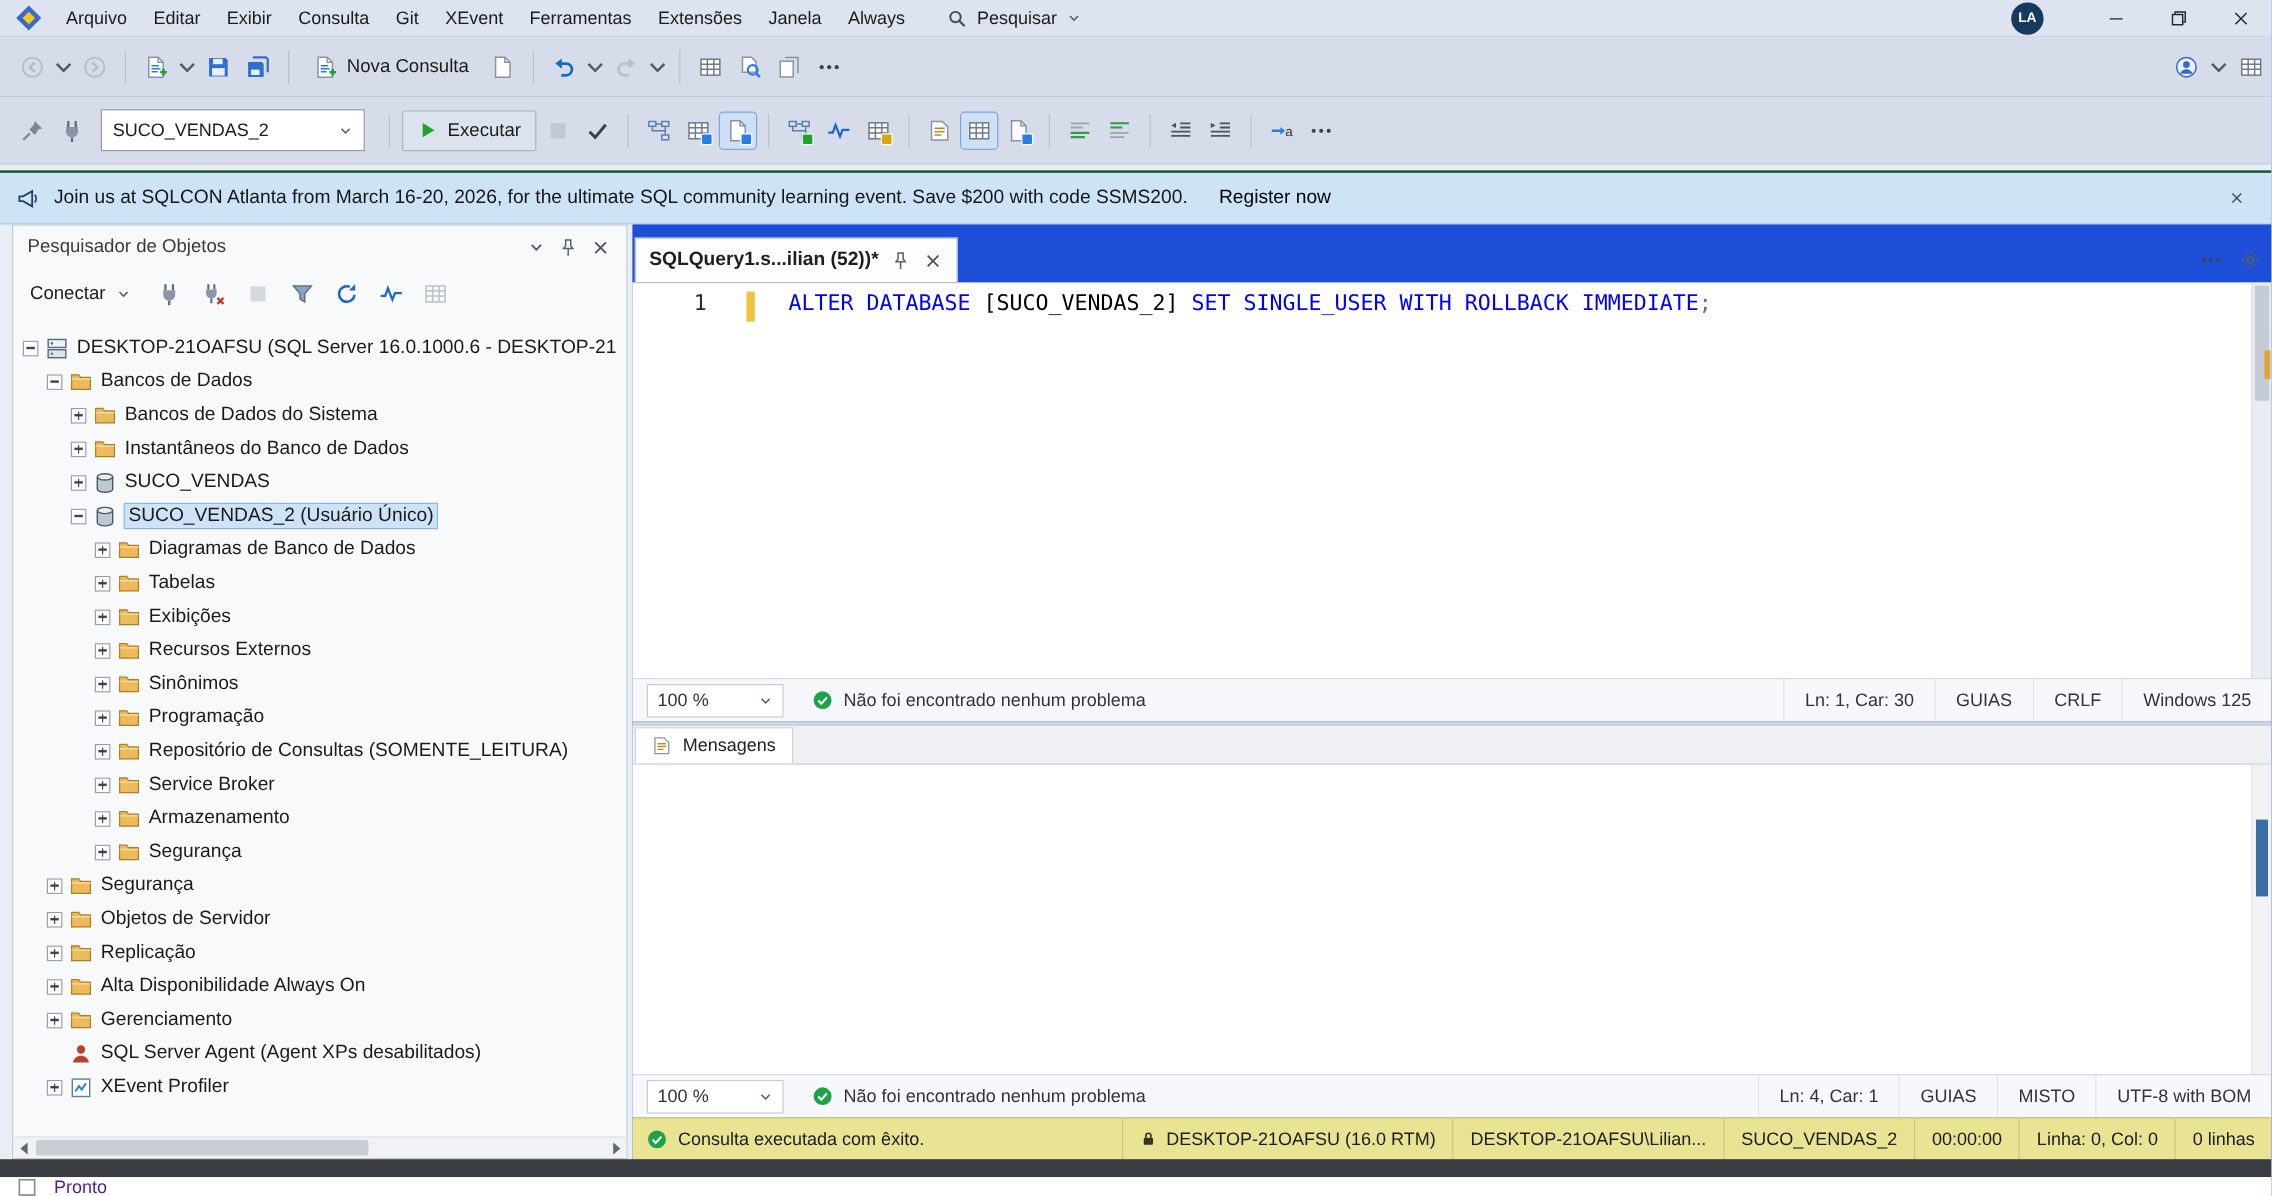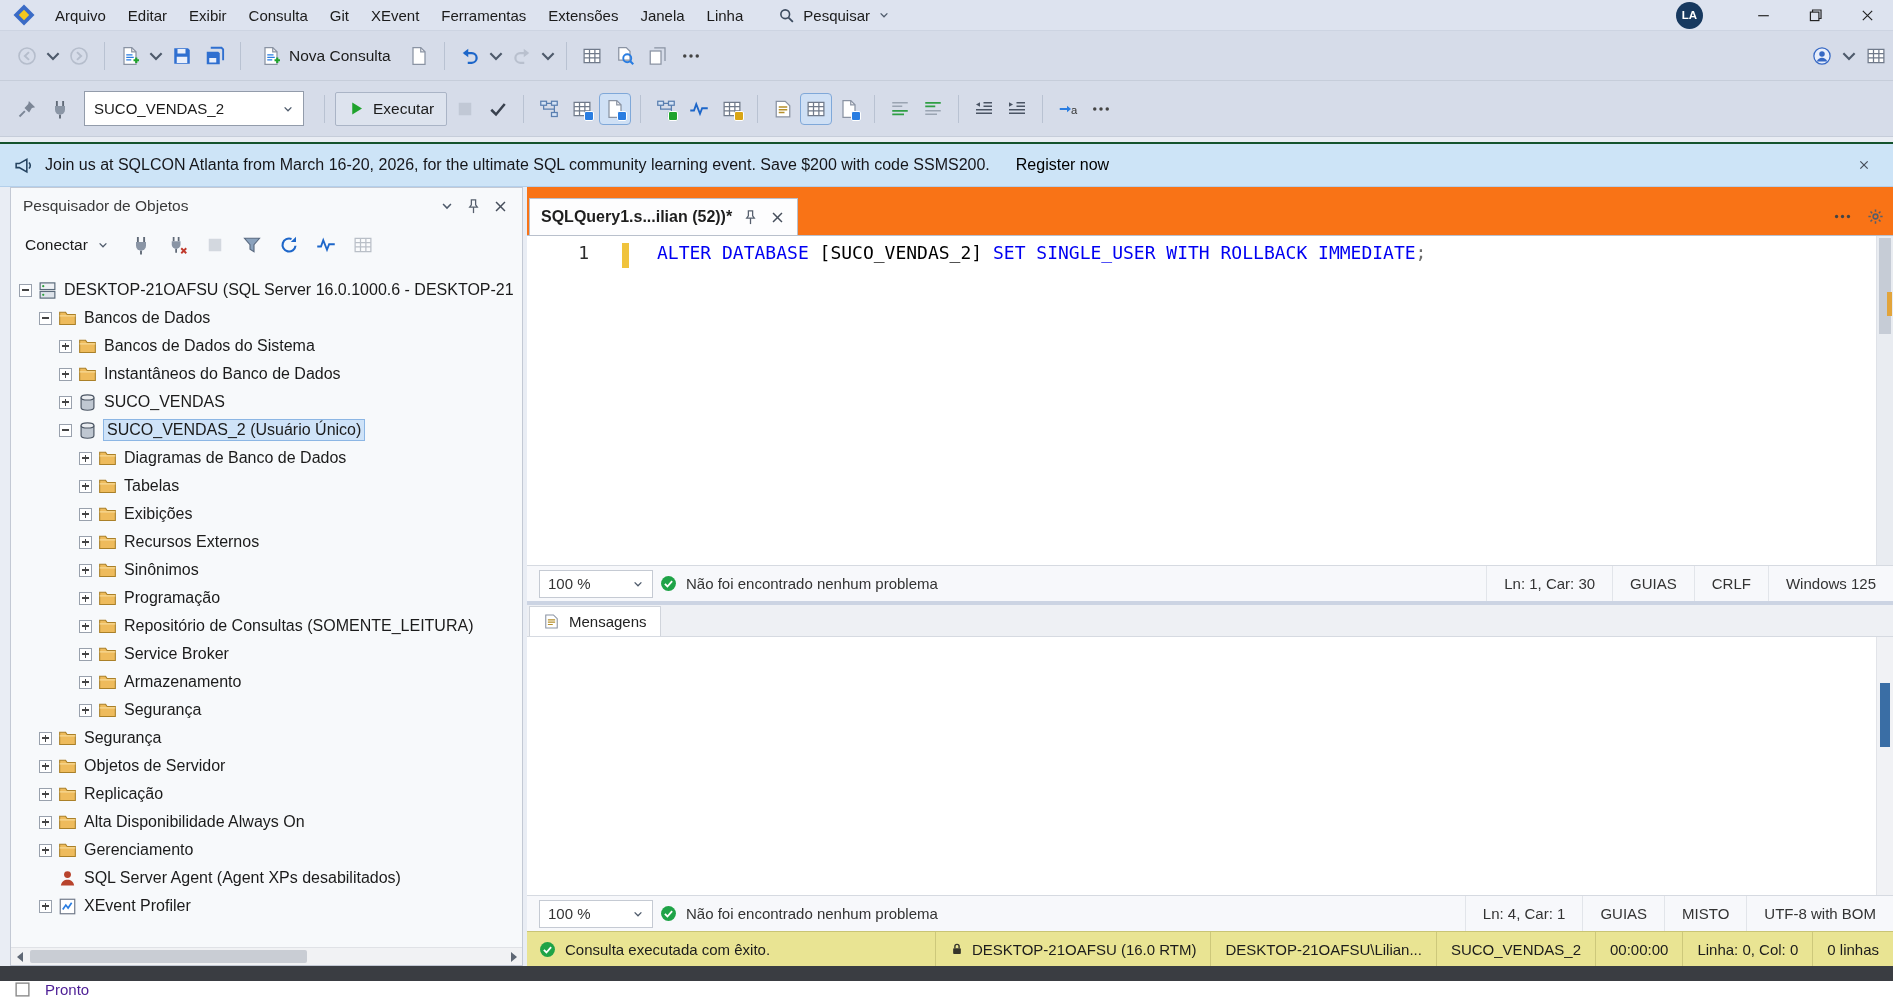--- a/index.html
+++ b/index.html
@@ -64,39 +64,39 @@
   .tlabel{color:#1b1b1b;}
   .tree-row.selected .tlabel{background:#cfe3f8;outline:1px solid #8cb6e4;padding:1px 3px;}
   .hscroll{height:17px;display:flex;align-items:center;background:#f1f2f4;border-top:1px solid #e0e2e6;flex:none;}
   .sarr{width:17px;height:17px;display:flex;align-items:center;justify-content:center;}
   .tri-l{width:0;height:0;border-top:5px solid transparent;border-bottom:5px solid transparent;border-right:6px solid #5f6875;}
   .tri-r{width:0;height:0;border-top:5px solid transparent;border-bottom:5px solid transparent;border-left:6px solid #5f6875;}
   .strack{flex:1;height:17px;position:relative;}
   .sthumb{position:absolute;left:2px;top:2px;height:13px;width:58%;background:#c9cdd4;border-radius:2px;}
 
   
-  .editorcol{position:absolute;left:527px;top:187px;right:0;bottom:31px;background:#f97316;display:flex;flex-direction:column;}
+  .editorcol{position:absolute;left:527px;top:187px;right:0;bottom:31px;background:#1d4ed8;display:flex;flex-direction:column;}
   .tabstrip{height:48px;display:flex;align-items:flex-end;padding-left:2px;position:relative;flex:none;}
   .doctab{height:36px;background:#fdfdfe;border:1px solid #b9c0cc;border-bottom:none;display:flex;align-items:center;gap:10px;padding:0 11px;font-size:16px;}
   .tabtitle{font-weight:bold;color:#1e1e1e;}
   .tabico{width:17px;height:17px;}
   .tabstrip-right{position:absolute;right:8px;bottom:9px;display:flex;gap:14px;}
   .codearea{height:329px;background:#fff;position:relative;flex:none;border-top:1px solid #b9c0cc;}
   .gutter{position:absolute;left:0;top:0;width:62px;text-align:right;padding-top:6px;font-family:"DejaVu Sans Mono",monospace;font-size:18px;color:#2b2b2b;}
   .changebar{position:absolute;left:95px;top:7px;width:7px;height:25px;background:#f0c33c;}
   .codeline{position:absolute;left:130px;top:6px;font-family:"DejaVu Sans Mono",monospace;font-size:18px;white-space:pre;}
   .tok-keyword{color:#0000f2;}
   .tok-plain{color:#000;}
   .tok-punct{color:#6e6e6e;}
   .vscroll{position:absolute;right:0;top:0;bottom:0;width:16px;background:#e9ecf1;border-left:1px solid #dfe2e8;}
   .vthumb{position:absolute;left:2px;right:2px;top:2px;height:96px;background:#c6ccd6;}
   .modmark{position:absolute;right:1px;top:56px;width:5px;height:24px;background:#e2a43b;}
 
   .paneStatus{height:35px;background:#f7f8fb;border-top:1px solid #d6dae1;display:flex;align-items:center;padding-left:12px;font-size:15px;color:#333;overflow:hidden;flex:none;}
-  .zoomcombo{width:96px;height:26px;border:1px solid #c5cad3;background:#fff;display:flex;align-items:center;justify-content:space-between;padding:0 8px;margin-right:7px;flex:none;gap:34px;}
+  .zoomcombo{width:96px;height:26px;border:1px solid #c5cad3;background:#fff;display:flex;align-items:center;justify-content:space-between;padding:0 8px;margin-right:24px;flex:none;gap:34px;}
   .healthwrap{display:flex;align-items:center;gap:9px;}
   .sright{margin-left:auto;display:flex;height:100%;align-items:stretch;}
   .sseg{display:flex;align-items:center;padding:0 17px;border-left:1px solid #e2e5ea;white-space:nowrap;}
 
   .splitter{height:4px;background:#ccd4e3;flex:none;}
   .msgtabs{height:31px;background:#eef0f4;display:flex;align-items:flex-end;padding-left:2px;border-bottom:1px solid #d6dae1;flex:none;}
   .msgtab{height:29px;background:#fff;border:1px solid #d0d4db;border-bottom:none;display:flex;align-items:center;gap:9px;padding:0 13px;font-size:15px;color:#222;}
   .msgbody{flex:1;background:#fff;position:relative;padding:8px 20px 0 66px;font-family:"Liberation Mono",monospace;font-size:16px;color:#111;overflow:hidden;}
   .msg-line{height:22px;white-space:pre;}
   .msgscroll{position:absolute;right:0;top:0;bottom:0;width:16px;background:#f1f2f5;border-left:1px solid #e2e4e9;}
@@ -126,21 +126,21 @@
     <nav class="menu-items" id="menu-items">
         <div class="menu-item">Arquivo</div>
         <div class="menu-item">Editar</div>
         <div class="menu-item">Exibir</div>
         <div class="menu-item">Consulta</div>
         <div class="menu-item">Git</div>
         <div class="menu-item">XEvent</div>
         <div class="menu-item">Ferramentas</div>
         <div class="menu-item">Extensões</div>
         <div class="menu-item">Janela</div>
-        <div class="menu-item">Linha</div>
+        <div class="menu-item">Always</div>
       </nav>
     <div class="menu-search">
       <span class="ti s16">
           <svg viewBox="0 0 16 16">
             <circle cx="6.8" cy="6.8" r="4.1" fill="none" stroke="#3c4b5f" stroke-width="1.5"></circle>
             <path d="M9.9 9.9 14 14" stroke="#3c4b5f" stroke-width="1.7"></path>
           </svg>
         </span>
       <span>Pesquisar</span>
       <span class="ti s12">

